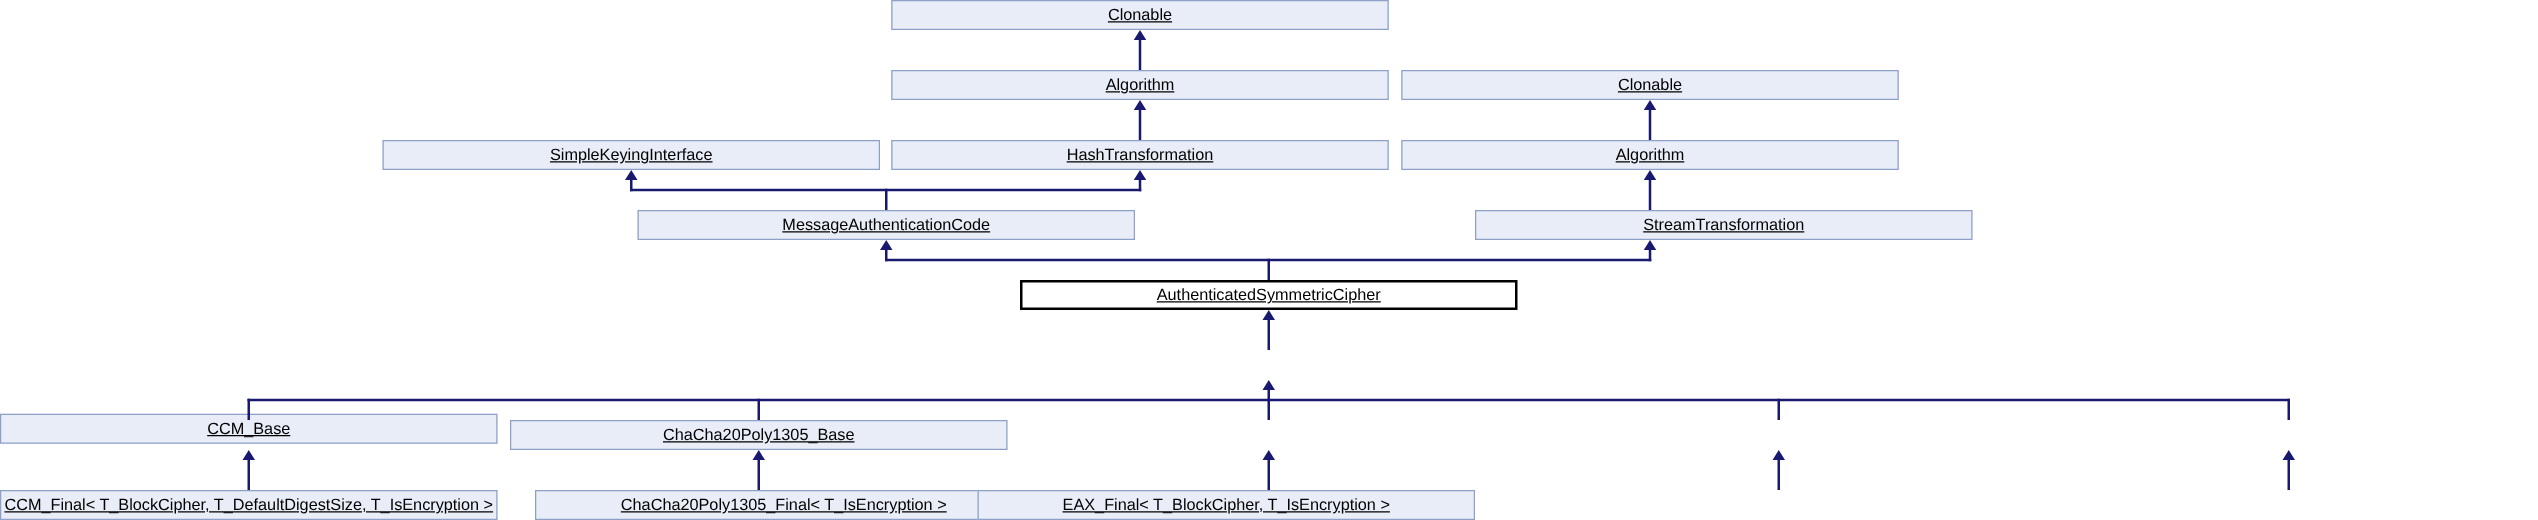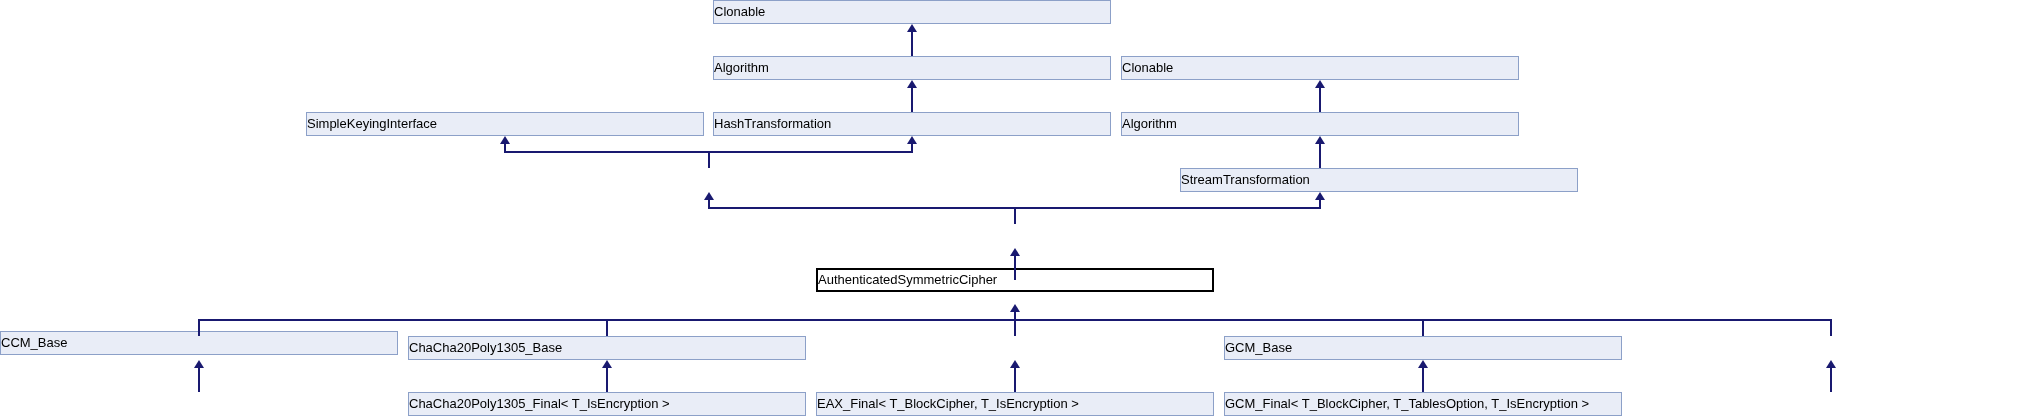--- a/index.html
+++ b/index.html
@@ -7,52 +7,52 @@
     --current_fill:#FFFFFF; --current_border:#000000; --text:#000000; --background:#FFFFFF;
   }
   html,body { margin:0; padding:0; background:var(--background); }
   .canvas {
     position:relative; width:2030px; height:416px; background:var(--background);
     font-family:"Liberation Sans", sans-serif; overflow:hidden;
   }
   .node {
     position:absolute; box-sizing:border-box; width:398px; height:24px;
     background:var(--node_fill); border:1px solid var(--node_border);
-    color:var(--text); font-size:13px; line-height:22px; text-align:left;
-    white-space:nowrap; overflow:hidden; cursor:pointer;
+    color:var(--text); font-size:13px; line-height:22px; text-align:center;
+    white-space:nowrap; overflow:hidden; cursor:pointer;text-decoration:underline;
   }
   .node.current {
     background:var(--current_fill); border:2px solid var(--current_border);
-    line-height:20px; cursor:default;margin-top:44px;
+    line-height:20px; cursor:default;
   }
   .v { position:absolute; width:2px; background:var(--edge); }
   .h { position:absolute; height:2px; background:var(--edge); }
   .a { position:absolute; width:0; height:0;
        border-left:5px solid transparent; border-right:5px solid transparent;
        border-bottom:8px solid var(--edge); }
 </style>
 </head>
 <body>
 
 <div class="canvas">
 
   <div class="node" style="left:713px;top:0px">Clonable</div>
   <div class="node" style="left:713px;top:56px">Algorithm</div>
   <div class="node" style="left:1121px;top:56px">Clonable</div>
   <div class="node" style="left:306px;top:112px">SimpleKeyingInterface</div>
   <div class="node" style="left:713px;top:112px">HashTransformation</div>
   <div class="node" style="left:1121px;top:112px">Algorithm</div>
+  <div class="node" style="left:510px;top:168px">MessageAuthenticationCode</div>
   <div class="node" style="left:1180px;top:168px">StreamTransformation</div>
   <div class="node current" style="left:816px;top:224px">AuthenticatedSymmetricCipher</div>
   <div class="node" style="left:0px;top:331px">CCM_Base</div>
   <div class="node" style="left:408px;top:336px">ChaCha20Poly1305_Base</div>
-  <div class="node" style="left:1224px;top:336px">GCM_Base</div>
-  <div class="node" style="left:408px;top:392px">ChaCha20Poly1305_Final&lt; T_IsEncryption &gt;</div>
-  <div class="node" style="left:816px;top:392px">EAX_Final&lt; T_BlockCipher, T_IsEncryption &gt;</div>
-  <div class="node" style="left:1224px;top:392px">GCM_Final&lt; T_BlockCipher, T_TablesOption, T_IsEncryption &gt;</div>
+  <div class="node" style="left:0px;top:392px">CCM_Final&lt; T_BlockCipher, T_DefaultDigestSize, T_IsEncryption &gt;</div>
+  <div class="node" style="left:428px;top:392px">ChaCha20Poly1305_Final&lt; T_IsEncryption &gt;</div>
+  <div class="node" style="left:782px;top:392px">EAX_Final&lt; T_BlockCipher, T_IsEncryption &gt;</div>
 
   <div class="a" style="left:907px;top:24px"></div>
   <div class="v" style="left:911px;top:30px;height:26px"></div>
 
   <div class="a" style="left:907px;top:80px"></div>
   <div class="v" style="left:911px;top:86px;height:26px"></div>
 
   <div class="a" style="left:1315px;top:80px"></div>
   <div class="v" style="left:1319px;top:86px;height:26px"></div>
 

